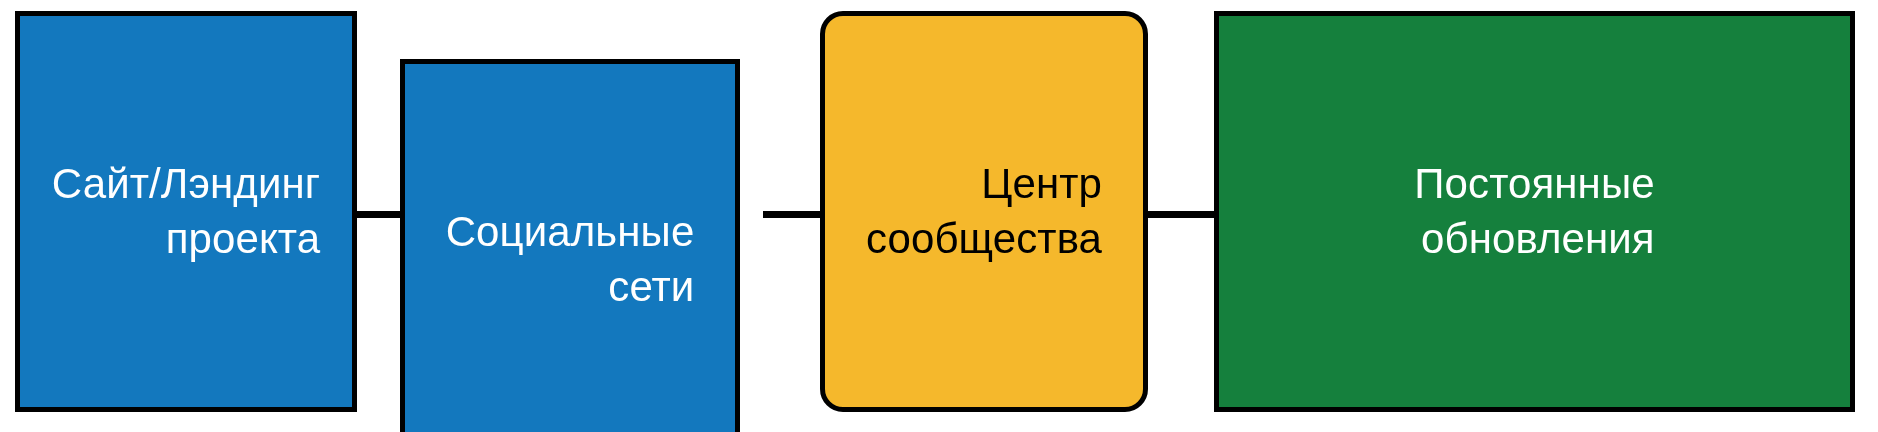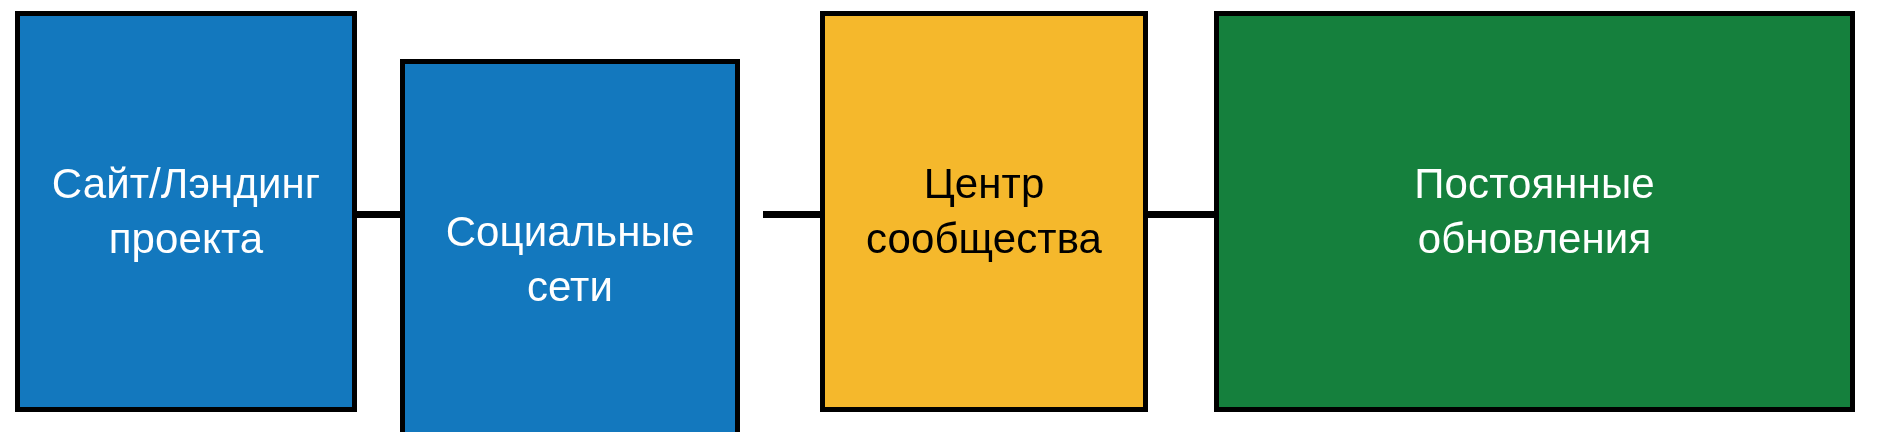--- a/index.html
+++ b/index.html
@@ -22,36 +22,36 @@
     background: #ffffff;
   }
 
   .node {
     position: absolute;
     box-sizing: border-box;
     border: 5px solid #000000;
     display: flex;
     align-items: center;
     justify-content: center;
-    text-align: center;
+    text-align: right;
     padding: 16px 10px;
   }
 
   .node-label {
     font-size: 42px;
     line-height: 1.30;
     font-weight: 400;
     letter-spacing: 0.1px;
     white-space: pre-line;
   }
 
   
   .node-1 { left: 15px;   top: 11px; width: 342px; height: 401px; }
   .node-2 { left: 400px;  top: 11px; width: 340px; height: 401px; margin-top: 48px; }
-  .node-3 { left: 820px;  top: 11px; width: 328px; height: 401px; }
+  .node-3 { left: 820px;  top: 11px; width: 328px; height: 401px; border-radius: 23px; }
   .node-4 { left: 1214px; top: 11px; width: 641px; height: 401px; }
 
   
   .fill-blue   { background: #1378BE; }
   .fill-amber  { background: #F5B82C; }
   .fill-red    { background: #15803d; }
 
   .text-white { color: #FFFFFF; }
   .text-black { color: #000000; }
 

